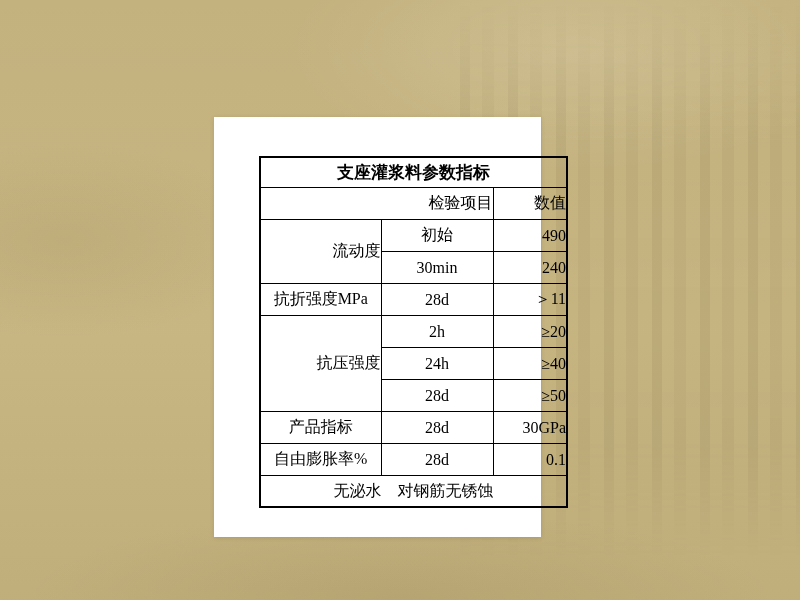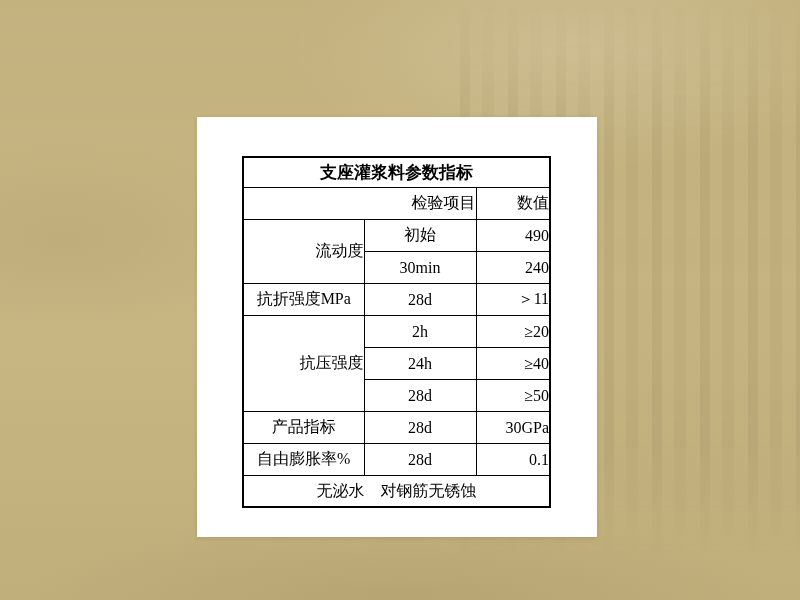--- a/index.html
+++ b/index.html
@@ -51,23 +51,23 @@
     margin: 0;
     text-align: center;
     font-size: 52px;
     font-weight: bold;
     letter-spacing: 7px;
     color: #faf7ee;
     text-shadow: 0 0 1px rgba(255,255,255,0.4);
   }
   .card {
     position: absolute;
-    left: 197px;
+    left: 214px;
     top: 117px;
-    width: 400px;
+    width: 327px;
     height: 420px;
     background: #ffffff;
     box-shadow: 0 1px 4px rgba(90,75,40,0.18);
   }
   table.spec-table {
     position: absolute;
     left: 45px;
     top: 39px;
     width: 307px;
     border-collapse: collapse;

